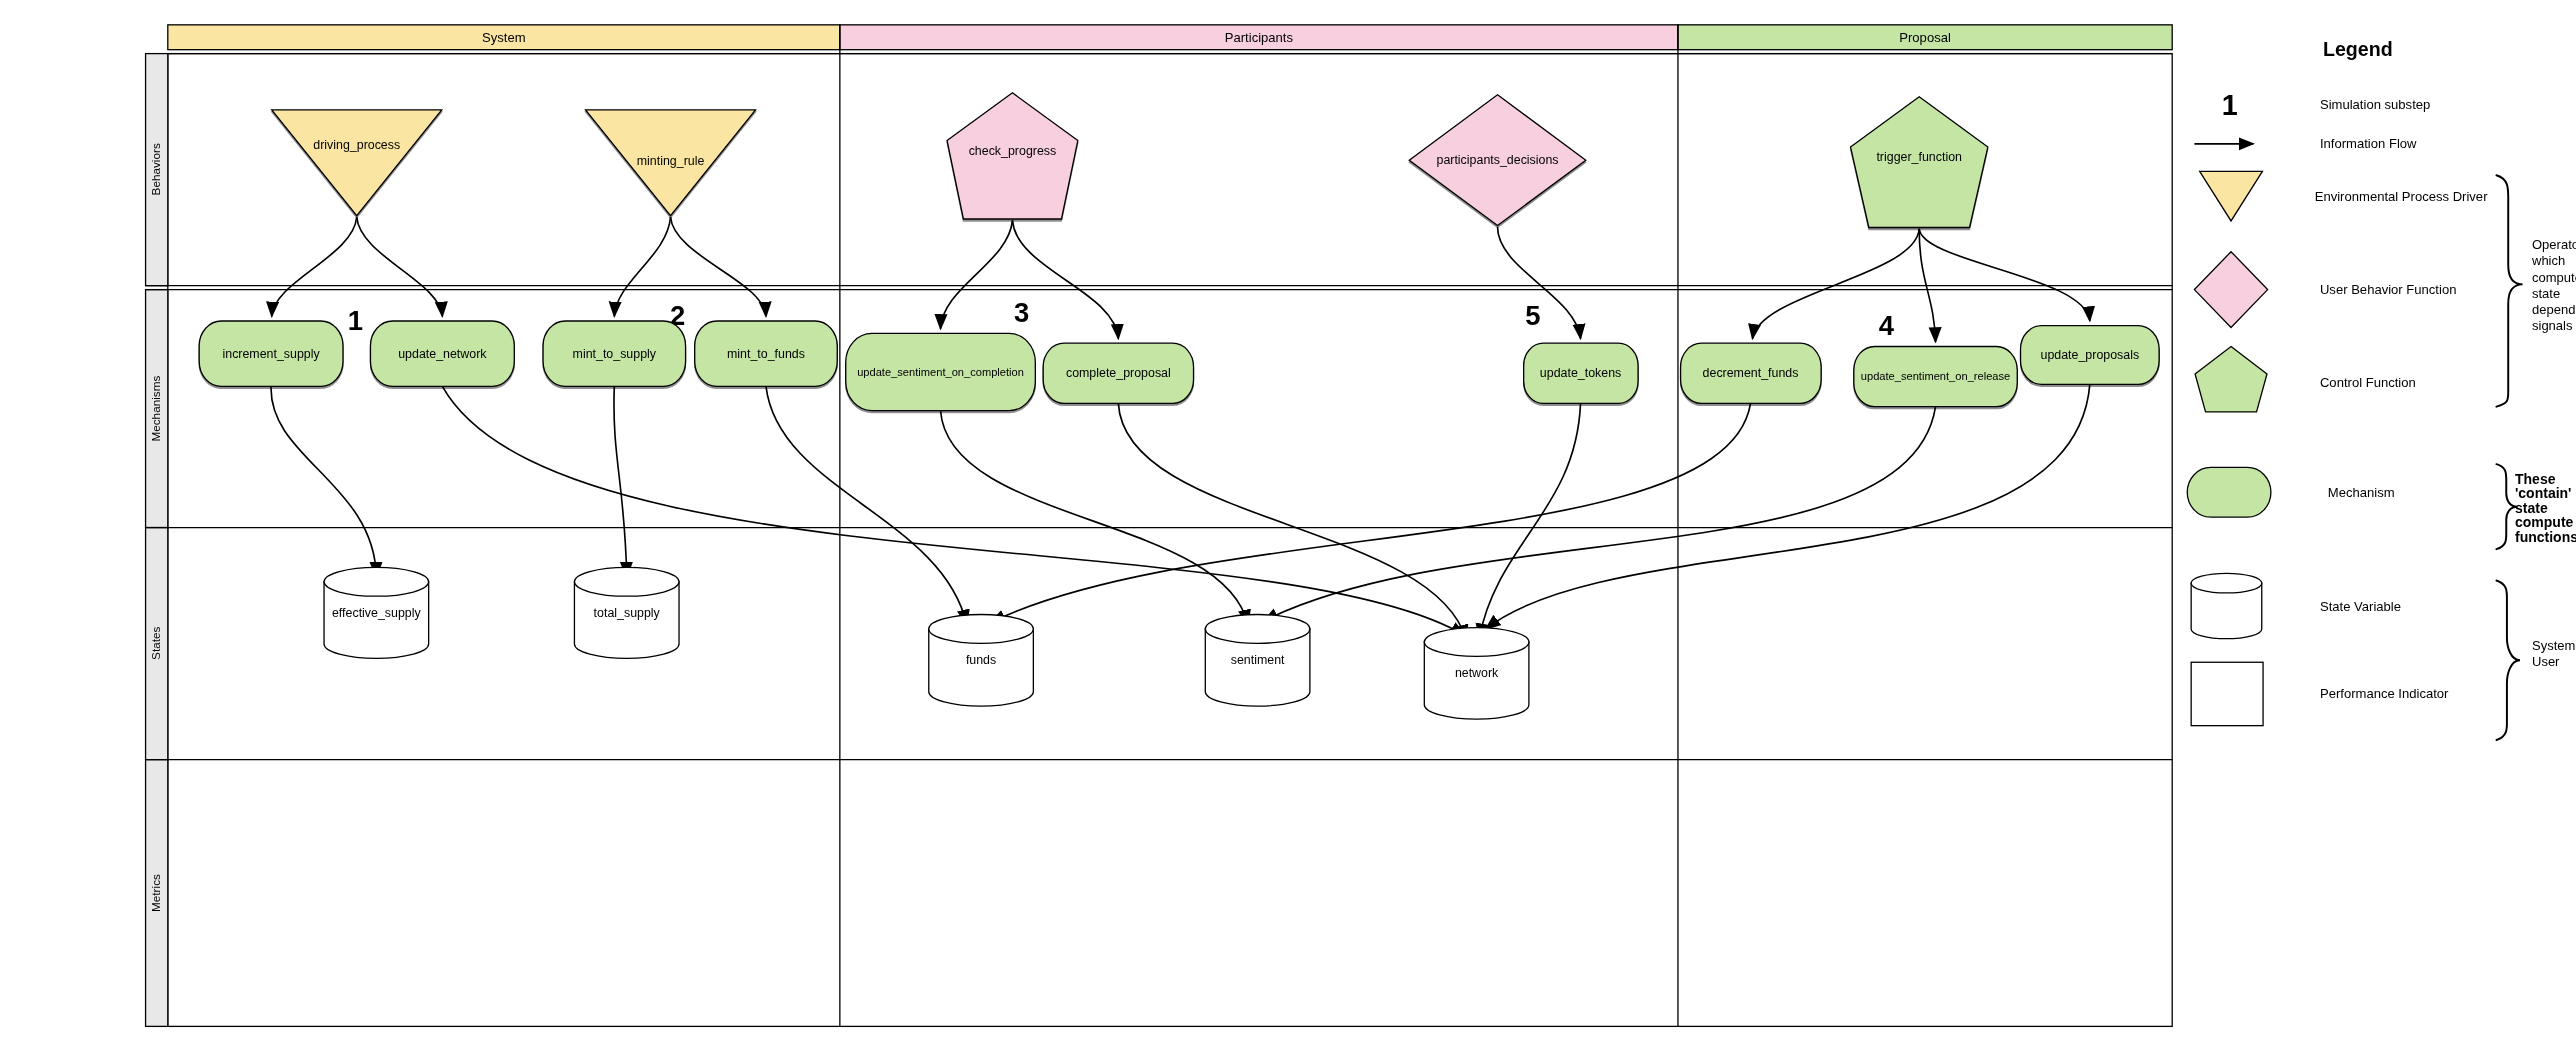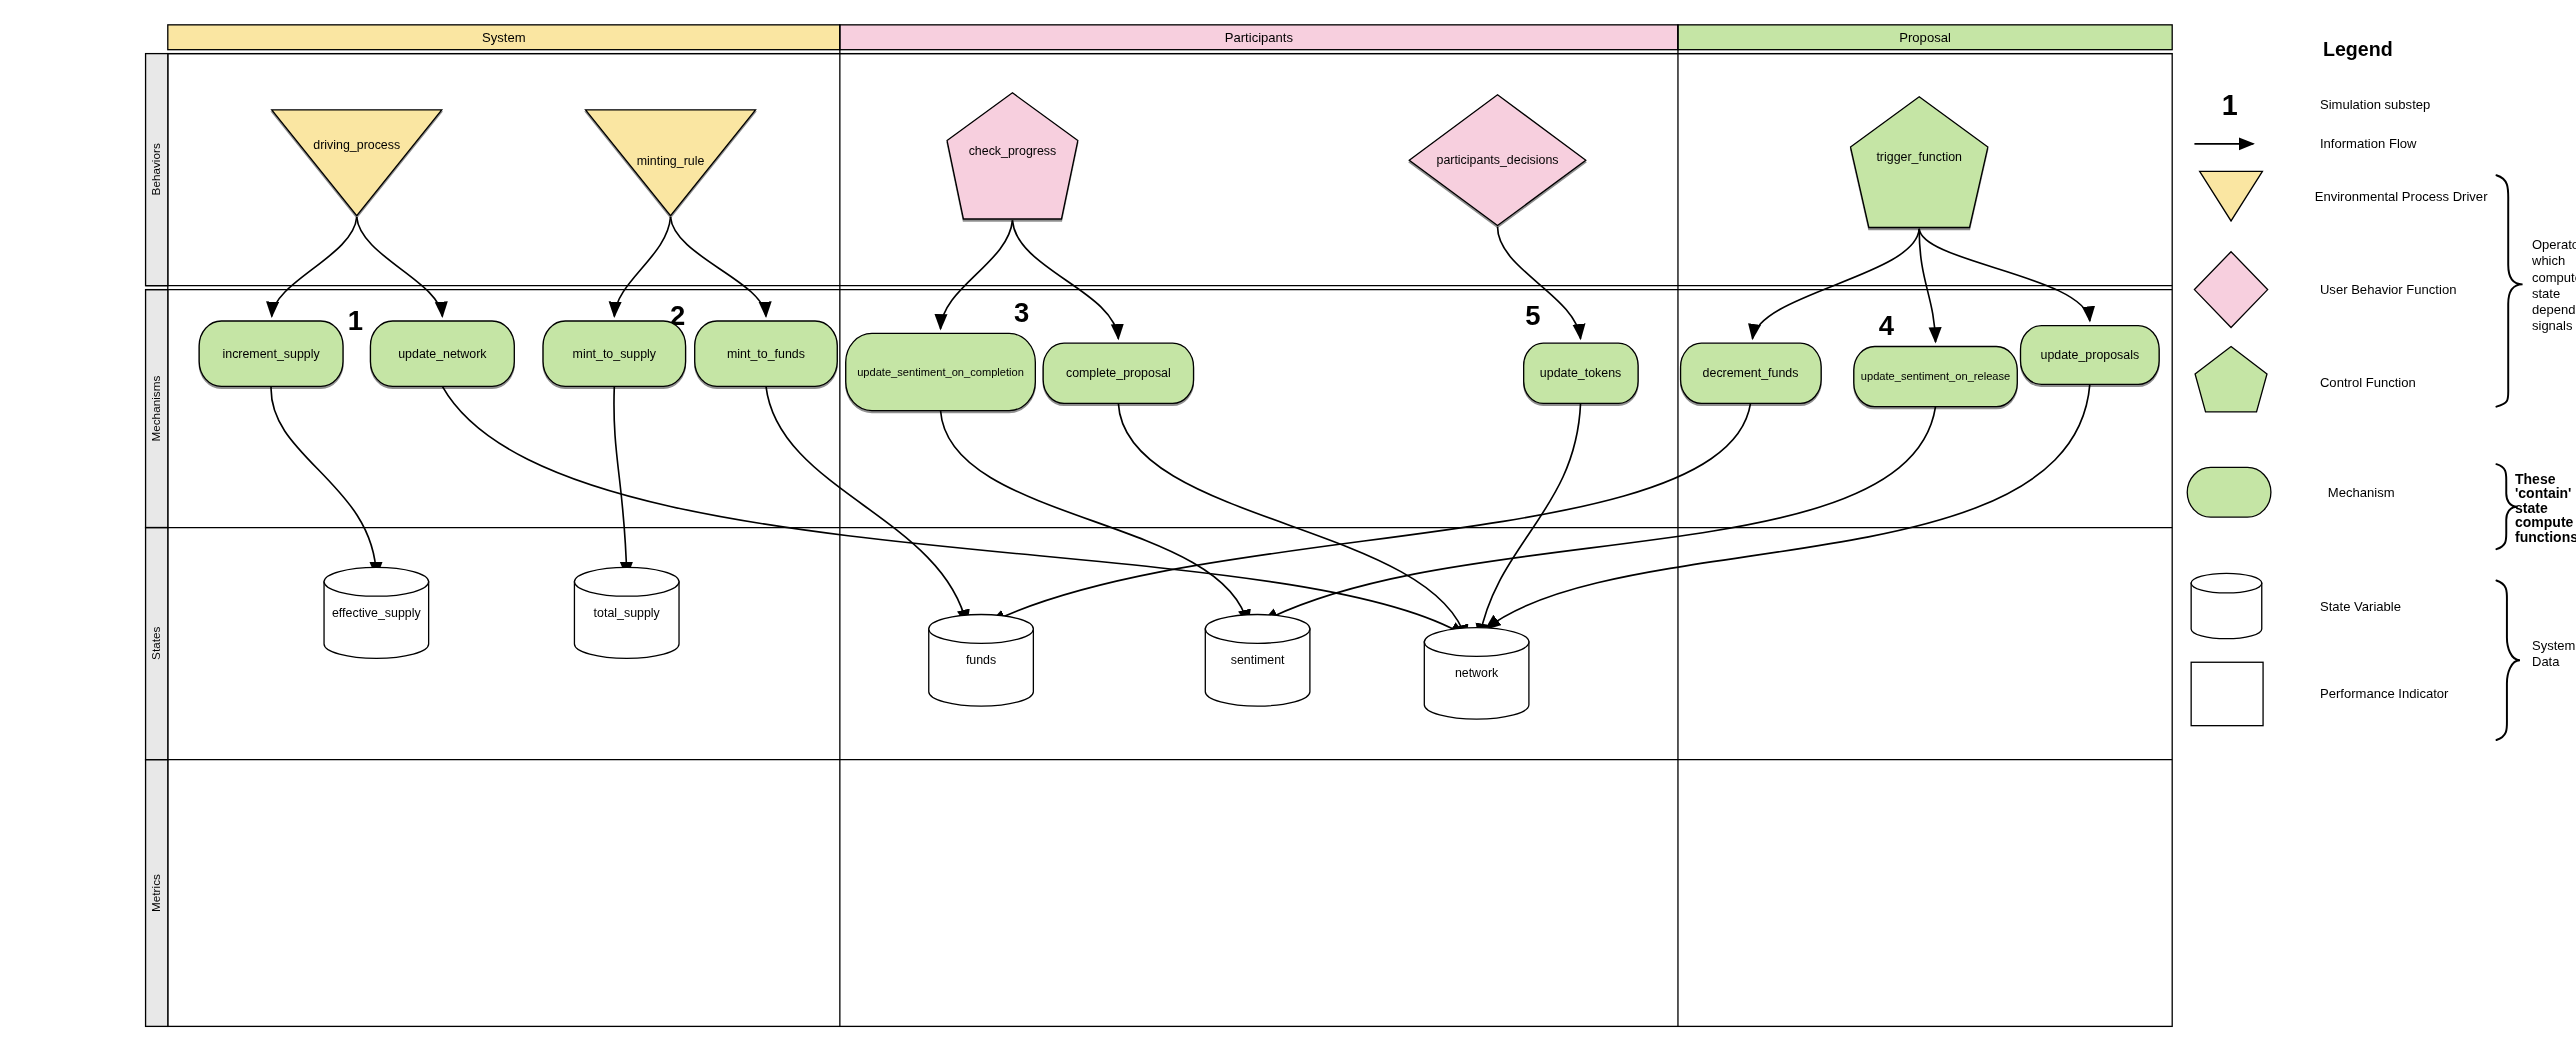--- a/index.html
+++ b/index.html
@@ -227,16 +227,16 @@
 </div>
 <div class="ann sm" style="left:2515px;top:472px;">
   <div>These</div>
   <div>'contain'</div>
   <div>state</div>
   <div>compute</div>
   <div>functions</div>
 </div>
 <div class="ann" style="left:2532px;top:638px;">
   <div>System</div>
-  <div>Data</div>
+  <div>User</div>
 </div>
 </div>
 
 
 </body></html>

